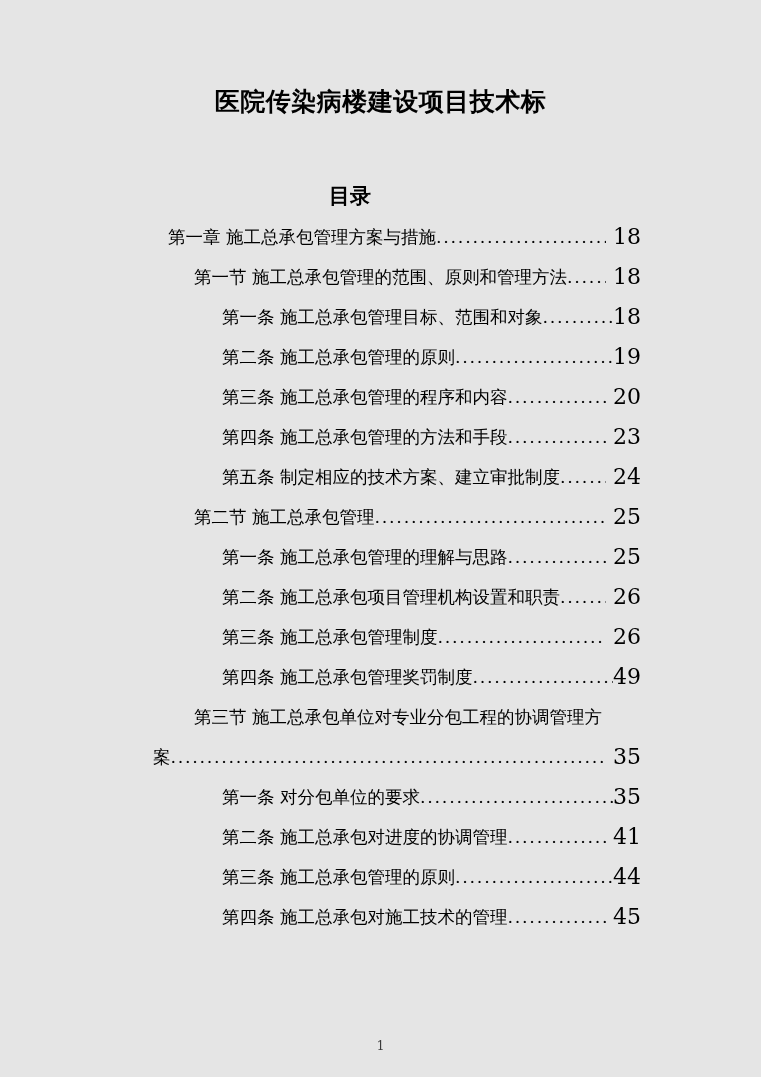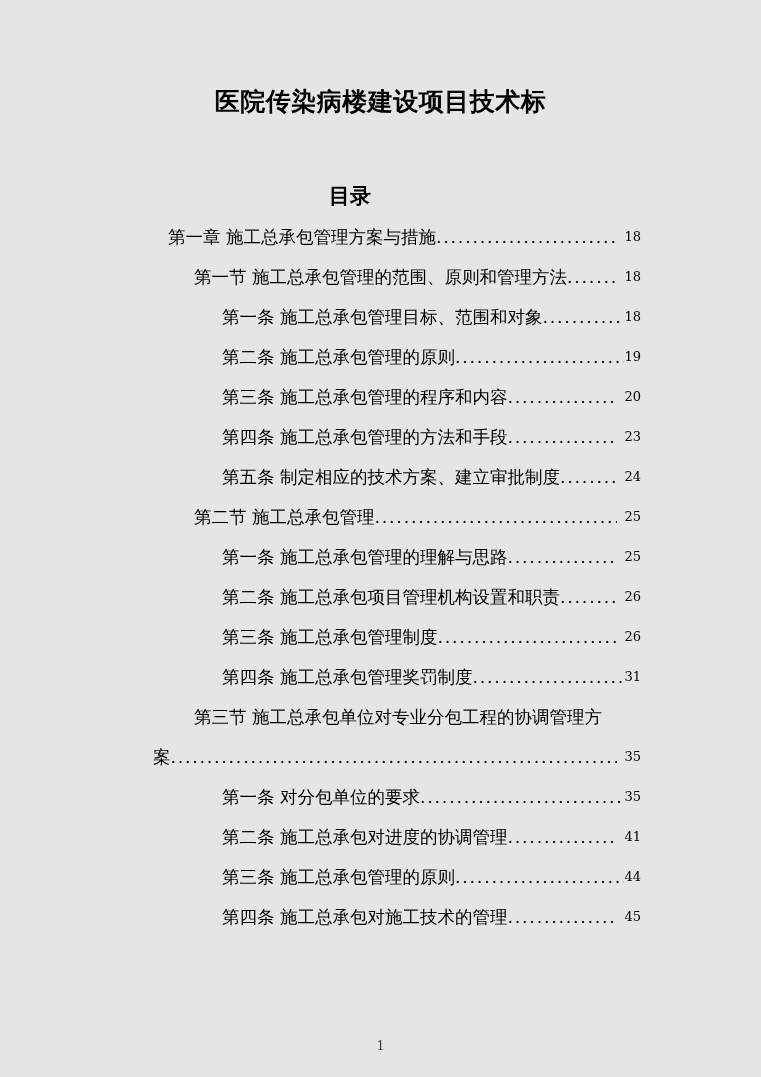--- a/index.html
+++ b/index.html
@@ -82,21 +82,21 @@
     letter-spacing: 1.7px;
     color: #000;
   }
   .toc-entry .leader::before {
     content: "........................................................................................................";
   }
 
   .toc-entry .page-num {
     flex: 0 0 auto;
     text-align: right;
-    font-size: 13px;
+    font-size: 22px;
     line-height: 40px;
     font-family: "DejaVu Serif", "Liberation Serif", serif;
   }
 
   
   .lvl-chapter  { padding-left: 15px; }
   .lvl-section  { padding-left: 41px; }
   .lvl-article  { padding-left: 69px; }
   .lvl-cont     { padding-left: 0px; }
 
@@ -179,21 +179,21 @@
         <span class="page-num">26</span>
       </div>
       <div class="toc-entry lvl-article gap-wide">
         <span class="entry-label">第三条 施工总承包管理制度</span>
         <span class="leader"></span>
         <span class="page-num">26</span>
       </div>
       <div class="toc-entry lvl-article gap-tight">
         <span class="entry-label">第四条 施工总承包管理奖罚制度</span>
         <span class="leader"></span>
-        <span class="page-num">31</span>
+        <span class="page-num">49</span>
       </div>
       <div class="toc-entry lvl-section gap-wide no-leader">
         <span class="entry-label">第三节 施工总承包单位对专业分包工程的协调管理方</span>
       </div>
       <div class="toc-entry lvl-cont gap-wide">
         <span class="entry-label">案</span>
         <span class="leader"></span>
         <span class="page-num">35</span>
       </div>
       <div class="toc-entry lvl-article gap-tight">

